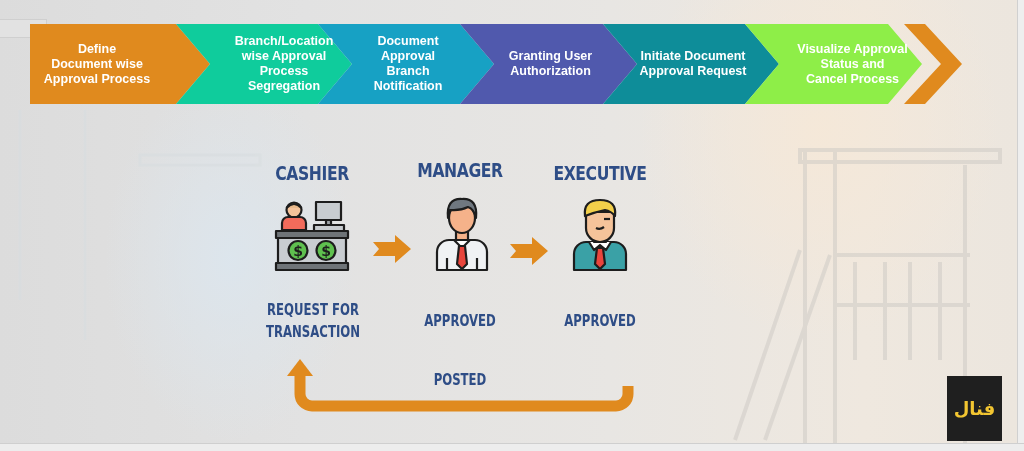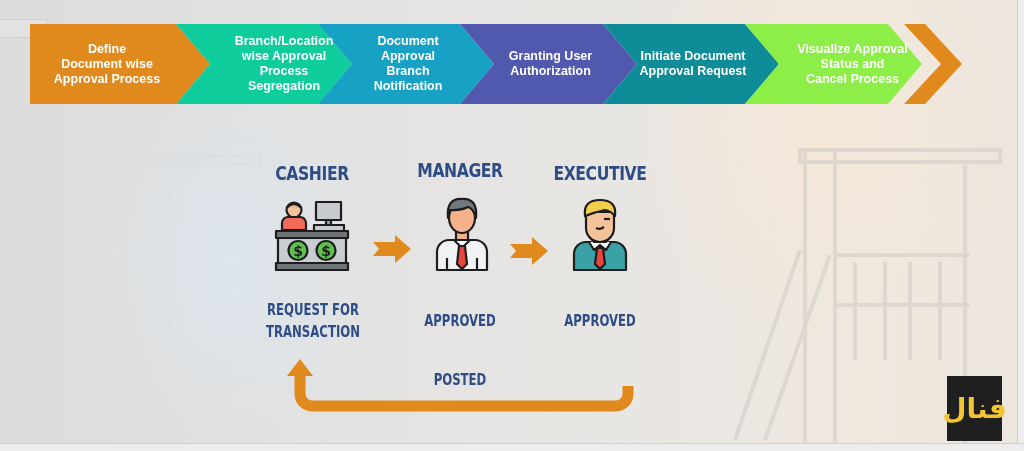--- a/index.html
+++ b/index.html
@@ -75,21 +75,21 @@
     <path d="M30 24 H176 L210 64 L176 104 H30 Z" fill="#e08a1e"></path>
     <path d="M176 24 H318 L352 64 L318 104 H176 L210 64 Z" fill="#0fcc9c"></path>
     <path d="M318 24 H460 L494 64 L460 104 H318 L352 64 Z" fill="#17a1c4"></path>
     <path d="M460 24 H603 L637 64 L603 104 H460 L494 64 Z" fill="#5059ad"></path>
     <path d="M603 24 H745 L779 64 L745 104 H603 L637 64 Z" fill="#0e8d99"></path>
     <path d="M745 24 H888 L922 64 L888 104 H745 L779 64 Z" fill="#8eee48"></path>
     <path d="M904 24 H925 L962 64 L925 104 H904 L941 64 Z" fill="#e08a1e"></path>
   </svg>
 
 <div id="chev-labels">
-    <div class="chev-label" style="left: 30px; width: 154px; white-space: pre-line;">Define
+    <div class="chev-label" style="left: 20px; width: 154px; white-space: pre-line;">Define
 Document wise
 Approval Process</div>
     <div class="chev-label" style="left: 224px; width: 120px; white-space: pre-line;">Branch/Location
 wise Approval
 Process
 Segregation</div>
     <div class="chev-label" style="left: 348px; width: 120px; white-space: pre-line;">Document
 Approval
 Branch
 Notification</div>
@@ -164,17 +164,17 @@
 <div class="role-status" style="left:385px; top:310px; width:150px;">APPROVED</div>
 <div class="role-status" style="left:525px; top:310px; width:150px;">APPROVED</div>
 
 <svg class="icon" style="left:282px; top:356px;" width="362" height="58" viewBox="0 0 362 58">
   <path d="M18 18 V38 a12 12 0 0 0 12 12 H334 a12 12 0 0 0 12 -12 V30" fill="none" stroke="#e08a1e" stroke-width="11"></path>
   <path d="M5 20 L18 3 L31 20 z" fill="#e08a1e"></path>
 </svg>
 <div class="role-status" style="left:385px; top:369px; width:150px;">POSTED</div>
 
 <div class="logo">
-  <span style="color:#f2c531; font-family:'DejaVu Sans', sans-serif; font-size:28px; font-weight:bold;">فنال</span>
+  <span style="color:#f2c531; font-family:'DejaVu Sans', sans-serif; font-size:18px; font-weight:bold;">فنال</span>
 </div>
 
 <div class="right-edge"></div>
 <div class="bottom-edge"></div>
 
 </body></html>

